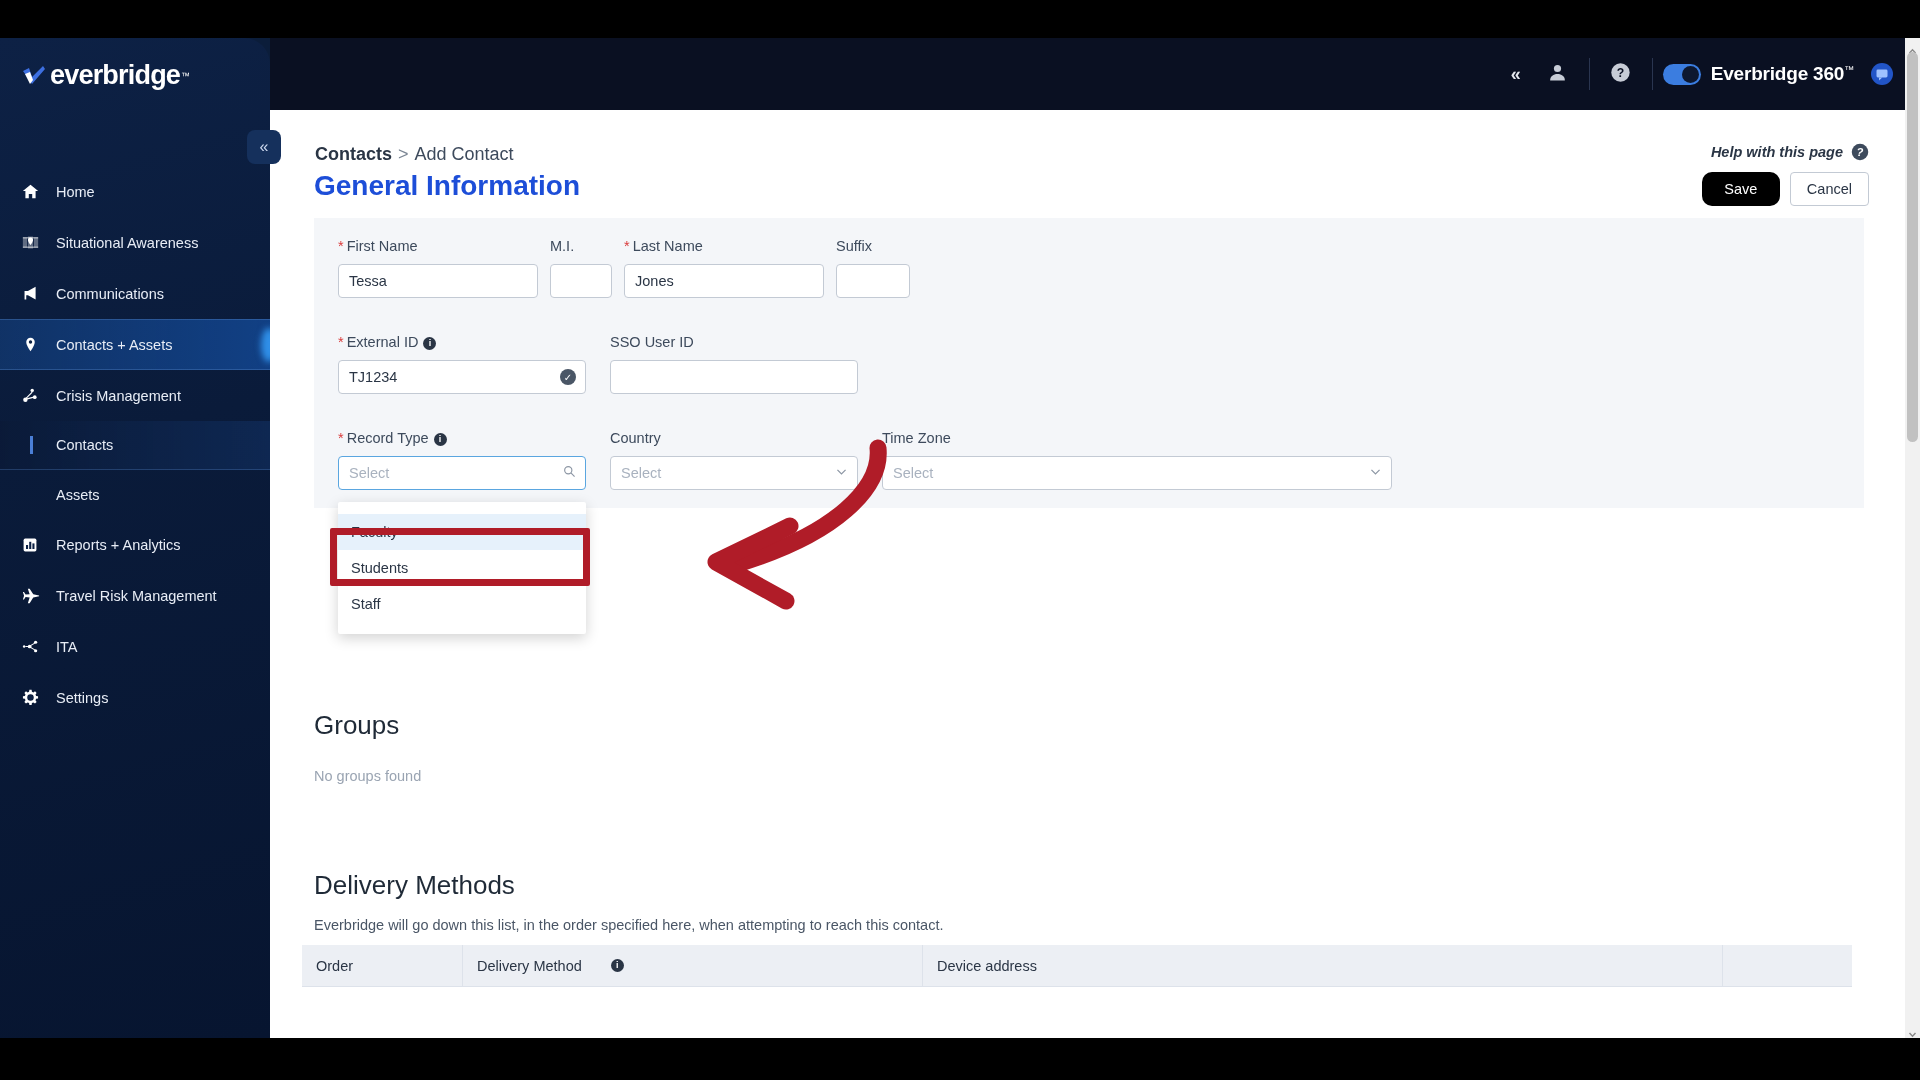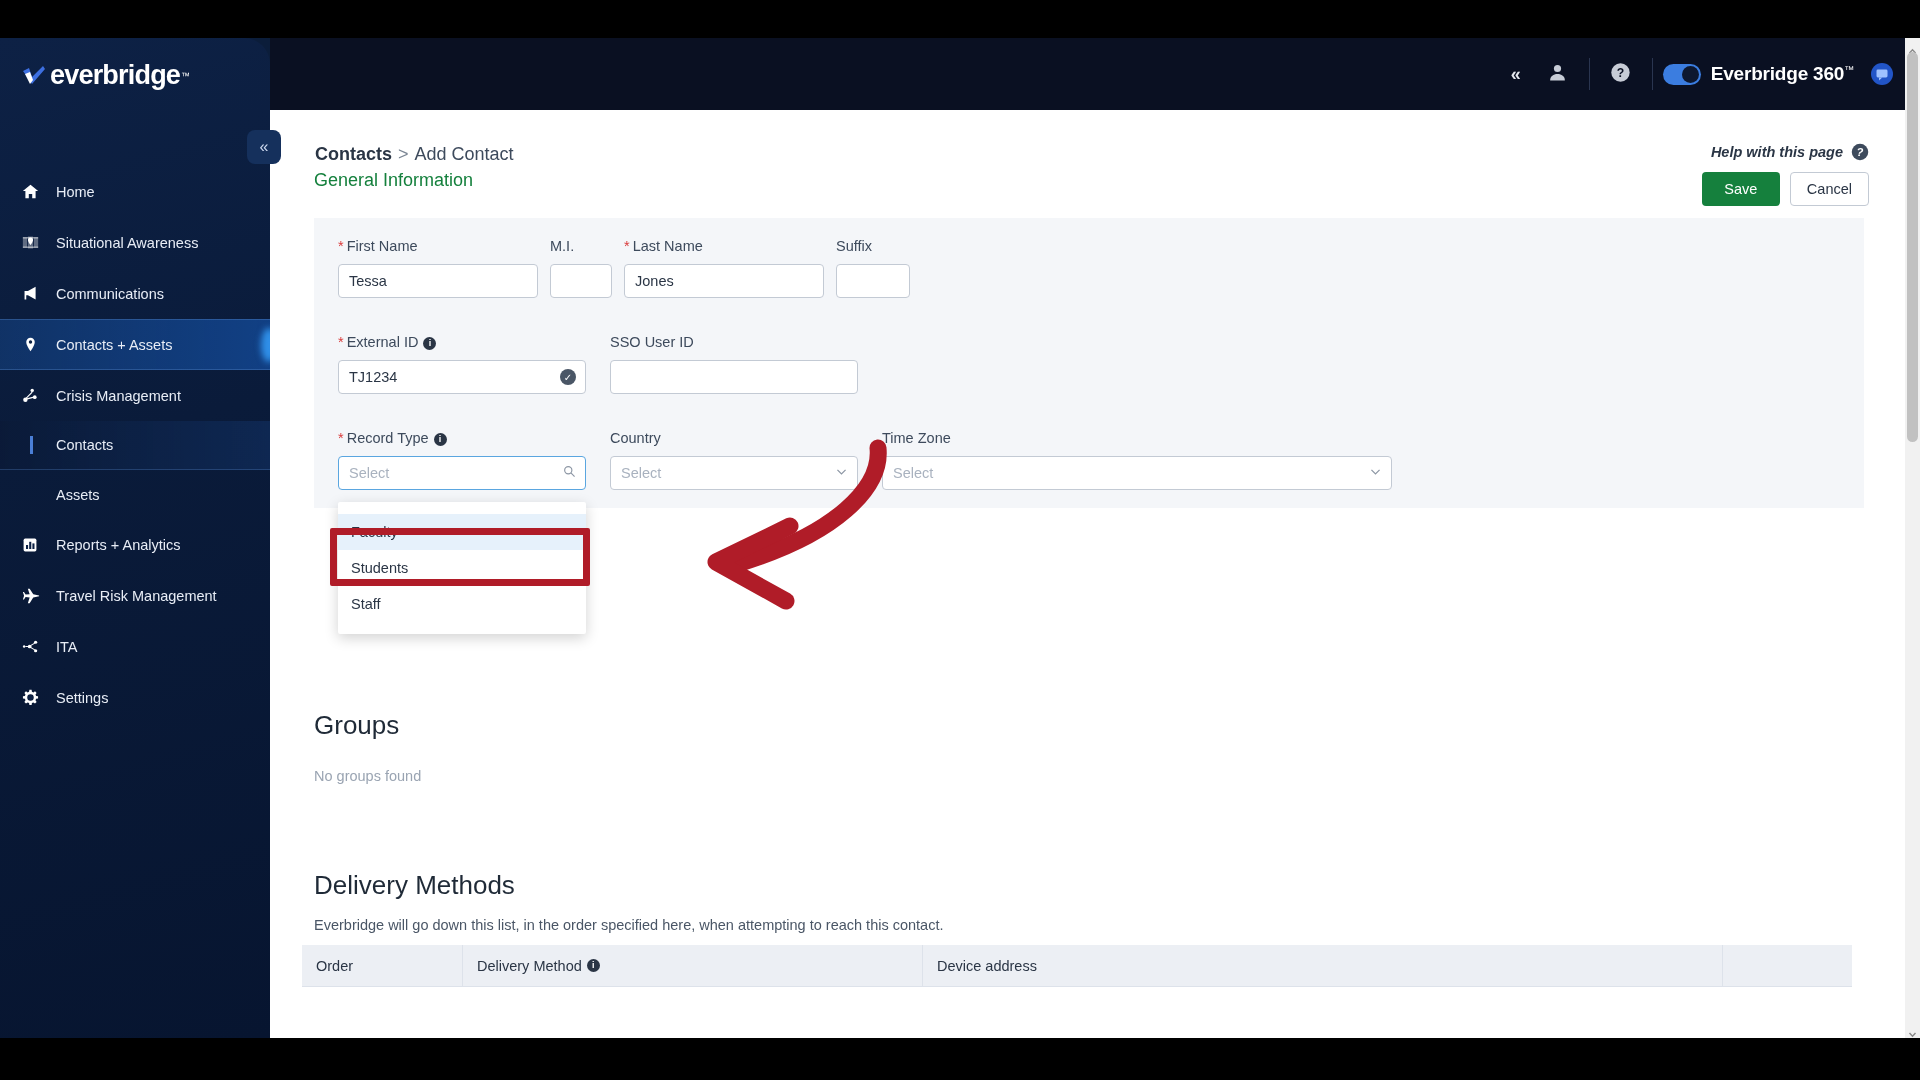--- a/index.html
+++ b/index.html
@@ -112,35 +112,35 @@
     position: absolute; left: 270px; top: 72px;
     width: 1635px; height: 928px;
     background: #ffffff;
     overflow: hidden;
   }
   .breadcrumb { position:absolute; left: 45px; top: 34px; font-size: 18px; color: #3d4a5c; }
   .breadcrumb b { font-weight: 700; color:#2a3545; cursor: pointer; }
   .breadcrumb .sep { margin: 0 6px; color:#7b8694; }
   .breadcrumb .cur { color:#3d4a5c; }
 
-  .page-title { position:absolute; left: 44px; top: 60px; font-size: 18px; color:#15803d; font-weight: 400; }
+  .page-title { position:absolute; left: 44px; top: 60px; font-size: 28px; color:#1d4ed8; font-weight: 700; }
 
   .help-link {
     position:absolute; right: 36px; top: 33px; font-size: 14.5px;
     color:#2a3545; font-weight: 700; display:flex; align-items:center; cursor:pointer;font-style:italic;
   }
   .help-link .q { margin-left: 8px; width: 18px; height: 18px; }
 
   .act-btns { position: absolute; right: 36px; top: 62px; display:flex; gap: 10px; }
   .btn {
     height: 34px; min-width: 78px; border-radius: 4px;
     font-size: 14.5px; display:flex; align-items:center; justify-content:center;
     cursor: pointer; border: 1px solid transparent; padding: 0 16px;
   }
-  .btn-primary { background: #15803d; color: #fff; }
+  .btn-primary { background: #000000; color: #fff; border-radius: 10px; }
   .btn-secondary { background:#fff; color:#2a3545; border:1px solid #c3cad4; }
 
   .form-panel {
     position:absolute; left: 44px; top: 108px;
     width: 1550px; height: 290px;
     background: #f4f6f9;
   }
   .frow { position: absolute; display:flex; align-items: flex-start; }
   .fld { margin-right: 12px; }
   .fld label {
@@ -181,21 +181,21 @@
 
   .dm-title { position:absolute; left:44px; top: 760px; font-size: 26px; color:#1f2a37; }
   .dm-desc { position:absolute; left:44px; top: 807px; font-size: 14.5px; color:#4a5666; }
 
   .dm-table { position:absolute; left:32px; top: 835px; width: 1550px; }
   .dm-head {
     height: 42px; background:#eceff4; display:flex; align-items:center;
     border-bottom: 1px solid #dde2ea; font-size: 14.5px; color:#2a3545;
   }
   .dm-head .c { padding-left: 14px; display:flex; align-items:center; height: 100%; }
-  .dm-head .c.b { border-left: 1px solid #dde2ea; }
+  .dm-head .c.b { border-left: 1px solid #dde2ea; gap: 24px; }
   .c-order { width: 160px; }
   .c-method { width: 460px; }
   .c-addr { width: 800px; }
   .c-last { width: 130px; }
 
   
   .anno-box {
     position:absolute; border: 7px solid #b01c28; border-radius: 2px;
     z-index: 60; pointer-events: none;
   }

